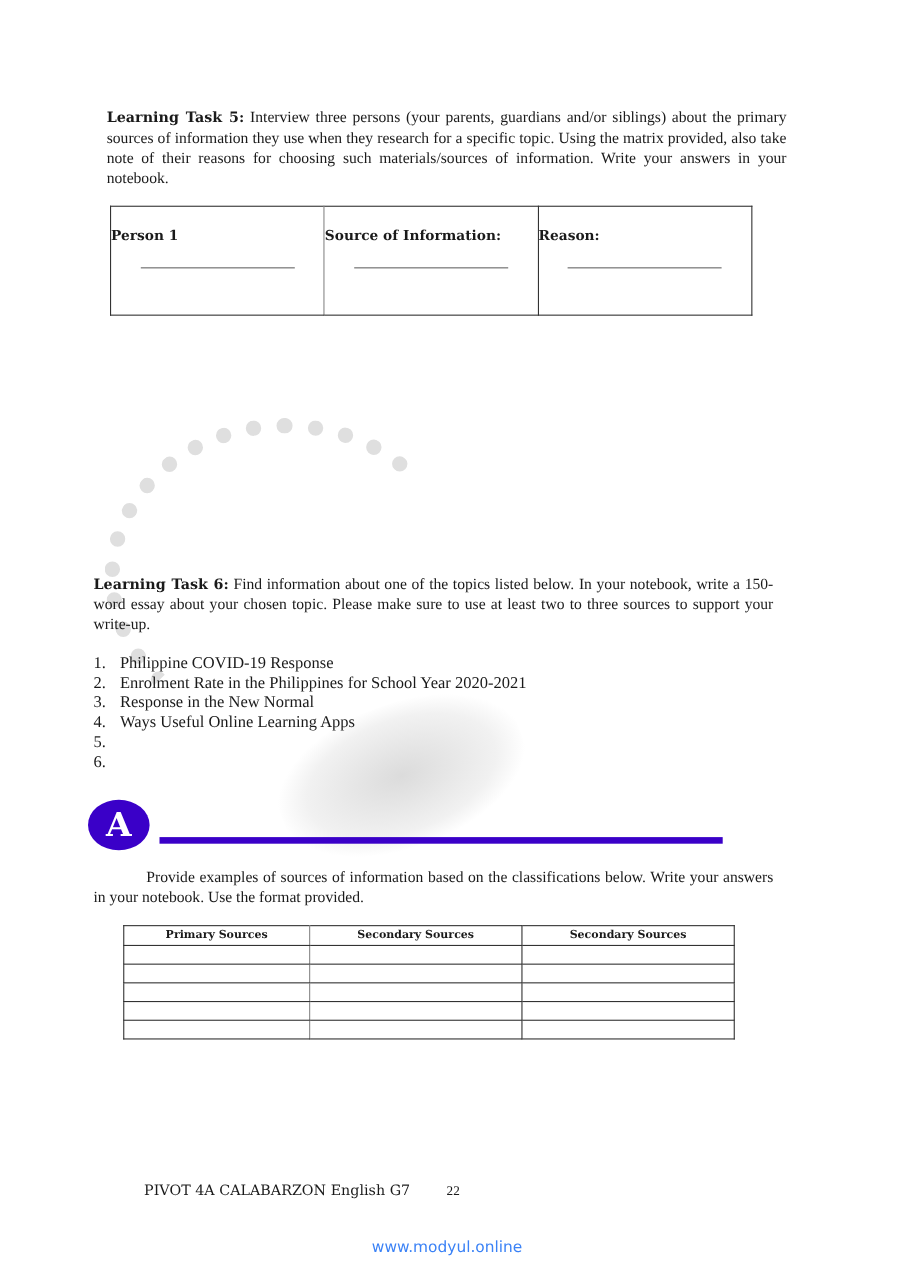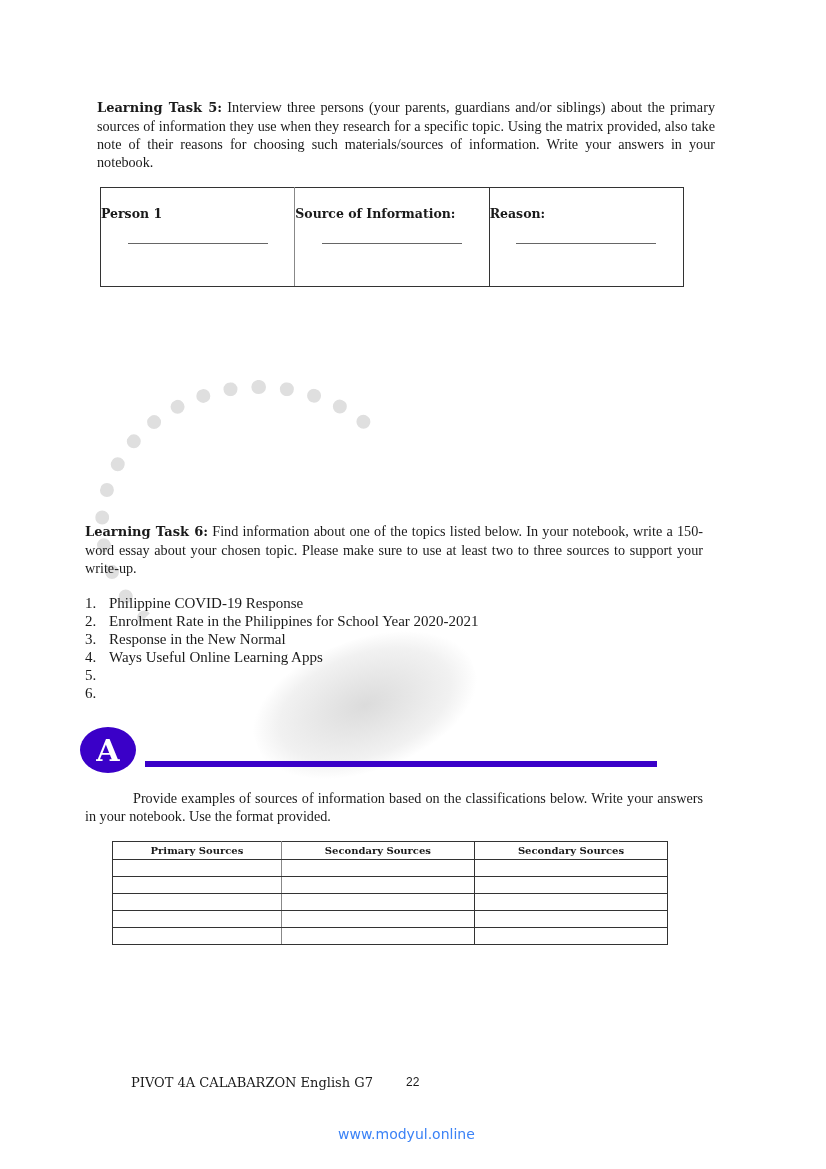--- a/index.html
+++ b/index.html
@@ -70,21 +70,21 @@
     .sources th {
       font-family: "DejaVu Serif", serif; font-weight: bold; font-size: 10px; height: 17px; margin-left: 40px;
     }
     .sources td:first-child, .sources th:first-child { border-right: 1.5px solid #888; }
     .footer-left {
       position: absolute; left: 85px; top: 1075px;
       font-family: "DejaVu Serif", serif; font-size: 13px; margin-left: 46px;
     }
     .page-num {
       position: absolute; left: 406px; top: 1075px;
-      font-family: Liberation Sans, sans-serif; font-size: 12px;
+      font-family: Liberation Serif, serif; font-size: 12px;
     }
     .site {
       position: absolute; left: 338px; top: 1126px;
       font-family: "DejaVu Sans", sans-serif; font-size: 14px; color: #3b82f6;
     }
   </style>
 </head>
 <body>
 
 <div class="watermark-arc"></div>

